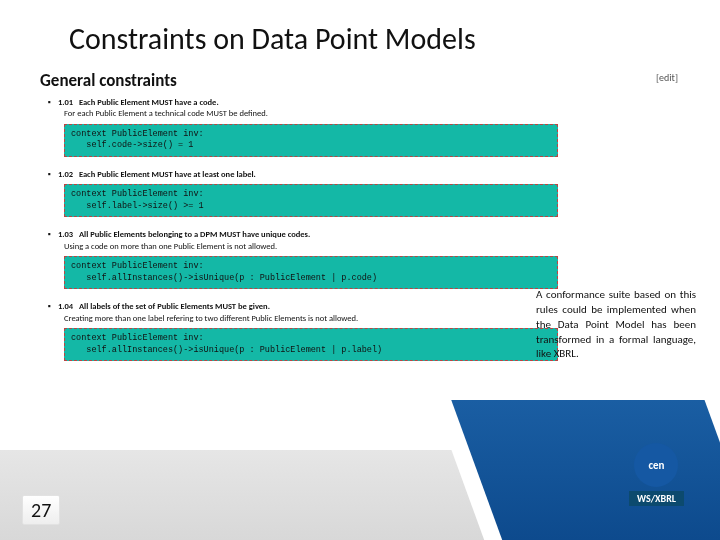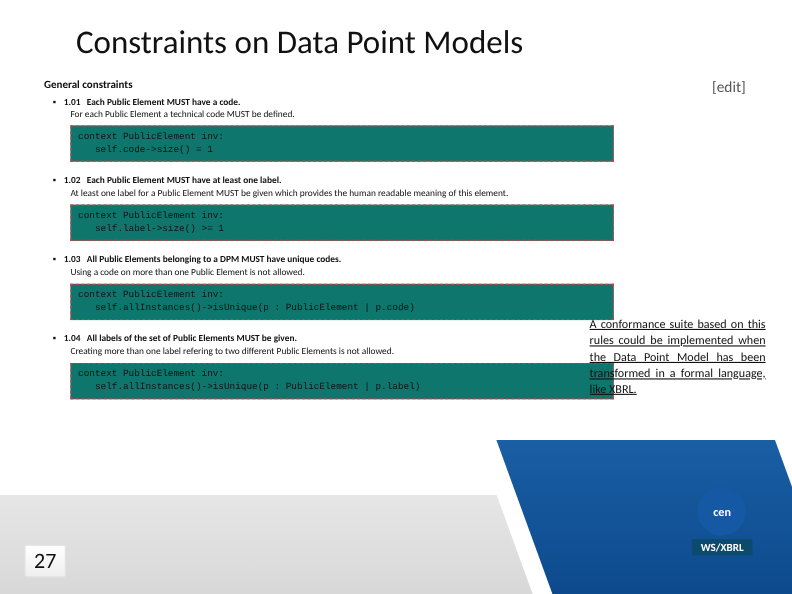--- a/index.html
+++ b/index.html
@@ -12,44 +12,44 @@
 
 .footer-band{position:absolute;left:0;right:0;bottom:0;height:90px;
   background:linear-gradient(to bottom,#e6e6e6,#d8d8d8)}
 .footer-cut{position:absolute;left:470px;bottom:0;width:260px;height:140px;
   background:linear-gradient(to bottom,#1a5ea3,#0d4a8d);transform:skewX(20deg)}
 .footer-sep{position:absolute;left:458px;bottom:0;width:18px;height:144px;
   background:#fff;transform:skewX(20deg)}
 
 .title{position:absolute;left:69px;top:20px;font-size:30px}
 .content{position:absolute;left:40px;top:70px;width:640px;font-size:8.5px;line-height:1.35}
-.section-h{font-size:10px;font-weight:700;margin-bottom:2px}
-.edit{position:absolute;right:42px;top:71px;font-size:14px;color:#555}
+.section-h{font-size:17px;font-weight:700;margin-bottom:2px}
+.edit{position:absolute;right:42px;top:71px;font-size:10px;color:#555}
 .item{margin:4px 0 12px 8px}
 .bul{display:inline-block;width:8px;vertical-align:top}
 .meta{display:inline-block;width:470px}
 .num{font-weight:700}
 .rtitle{font-weight:700}
 .desc{margin-left:16px;width:480px}
-.codebox{border:1px dashed #b44;background:#0f766e;margin:4px 0 6px 16px;
+.codebox{border:1px dashed #b44;background:#14b8a6;margin:4px 0 6px 16px;
   font-family:"Courier New",monospace;font-size:8.5px;white-space:pre;
   padding:4px 6px;width:480px}
 
 .callout{position:absolute;right:24px;top:288px;width:160px;font-size:11px;
   text-align:justify;line-height:1.35}
 .pagenum{position:absolute;left:22px;bottom:15px;font-size:20px;
   background:linear-gradient(#fff,#eee);padding:2px 8px;border:1px solid #e2e2e2;border-radius:2px}
 
 
 .logo{position:absolute;right:36px;bottom:34px;text-align:center}
 .logo-circle{width:44px;height:44px;border-radius:50%;background:#1558a3;display:flex;
   align-items:center;justify-content:center;color:#fff;font-weight:700;font-size:11px;margin:0 auto}
 .logo-bar{margin-top:2px;font-size:10px;font-weight:700;color:#fff;background:#0c4a6e;
   padding:1px 8px;display:inline-block}
-.u{text-decoration:underline}
+.u{}
 </style>
 </head>
 <body>
 
 <div class="bg"></div>
 <div class="footer-band"></div>
 <div class="footer-cut"></div>
 <div class="footer-sep"></div>
 
 <div class="title">Constraints on Data Point Models</div>
@@ -68,21 +68,20 @@
     <div class="codebox">context PublicElement inv:
    self.code-&gt;size() = 1</div>
   </div>
 
   <div class="item">
     <span class="bul">▪</span>
     <span class="meta">
       <span class="num">1.02</span>&nbsp;&nbsp;
       <span class="rtitle">Each Public Element MUST have at least one label.</span>
     </span>
-    <div class="desc">At least one label for a Public Element MUST be given which provides the human readable meaning of this element.</div>
     <div class="codebox">context PublicElement inv:
    self.label-&gt;size() &gt;= 1</div>
   </div>
 
   <div class="item">
     <span class="bul">▪</span>
     <span class="meta">
       <span class="num">1.03</span>&nbsp;&nbsp;
       <span class="rtitle">All Public Elements belonging to a DPM MUST have unique codes.</span>
     </span>

